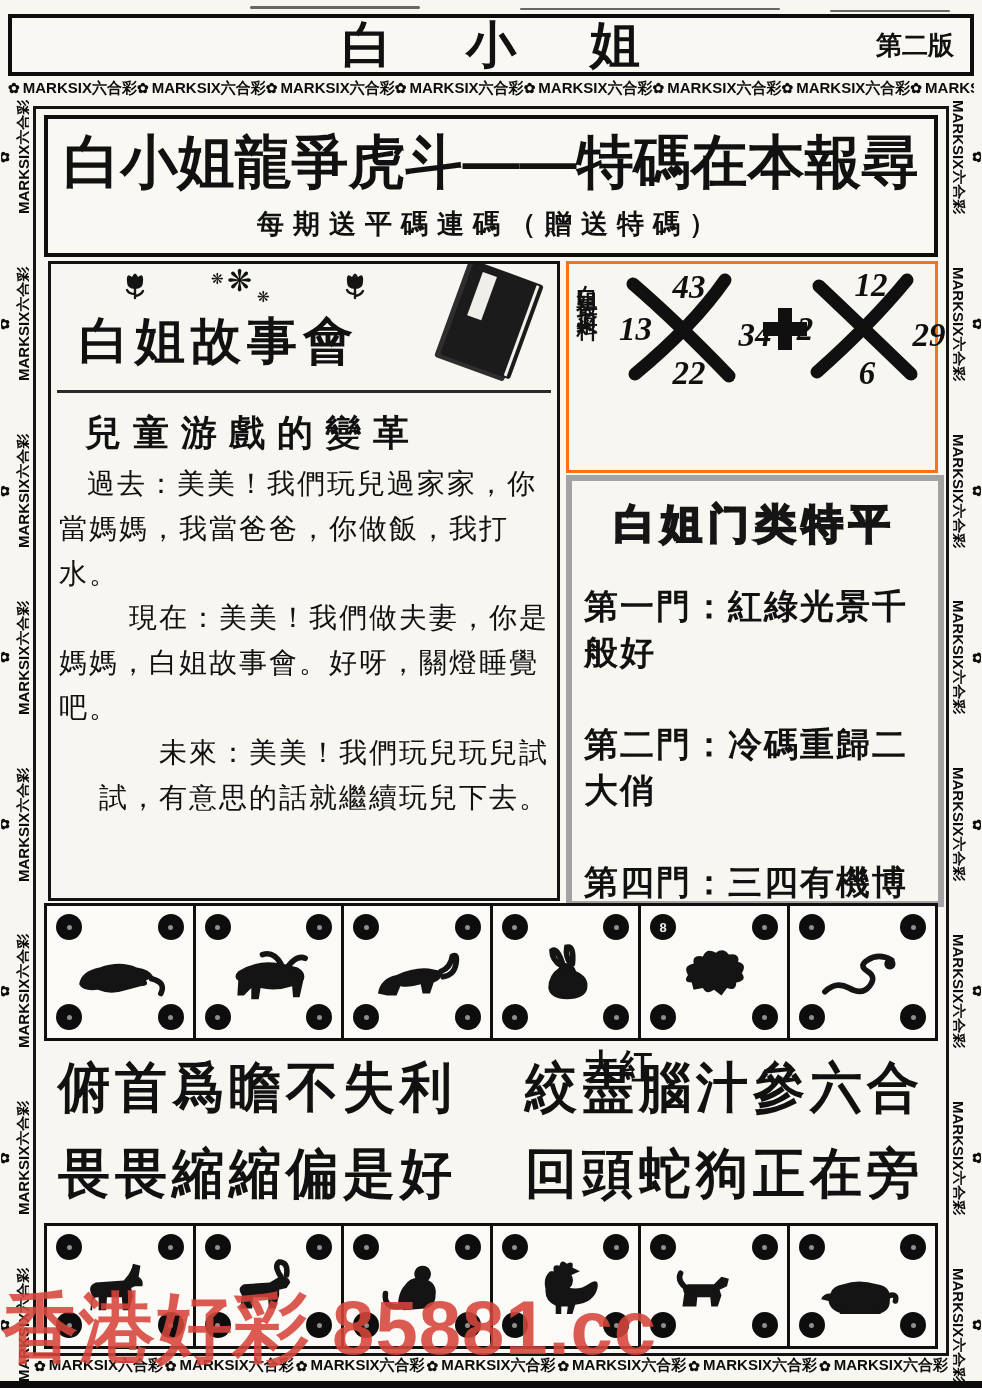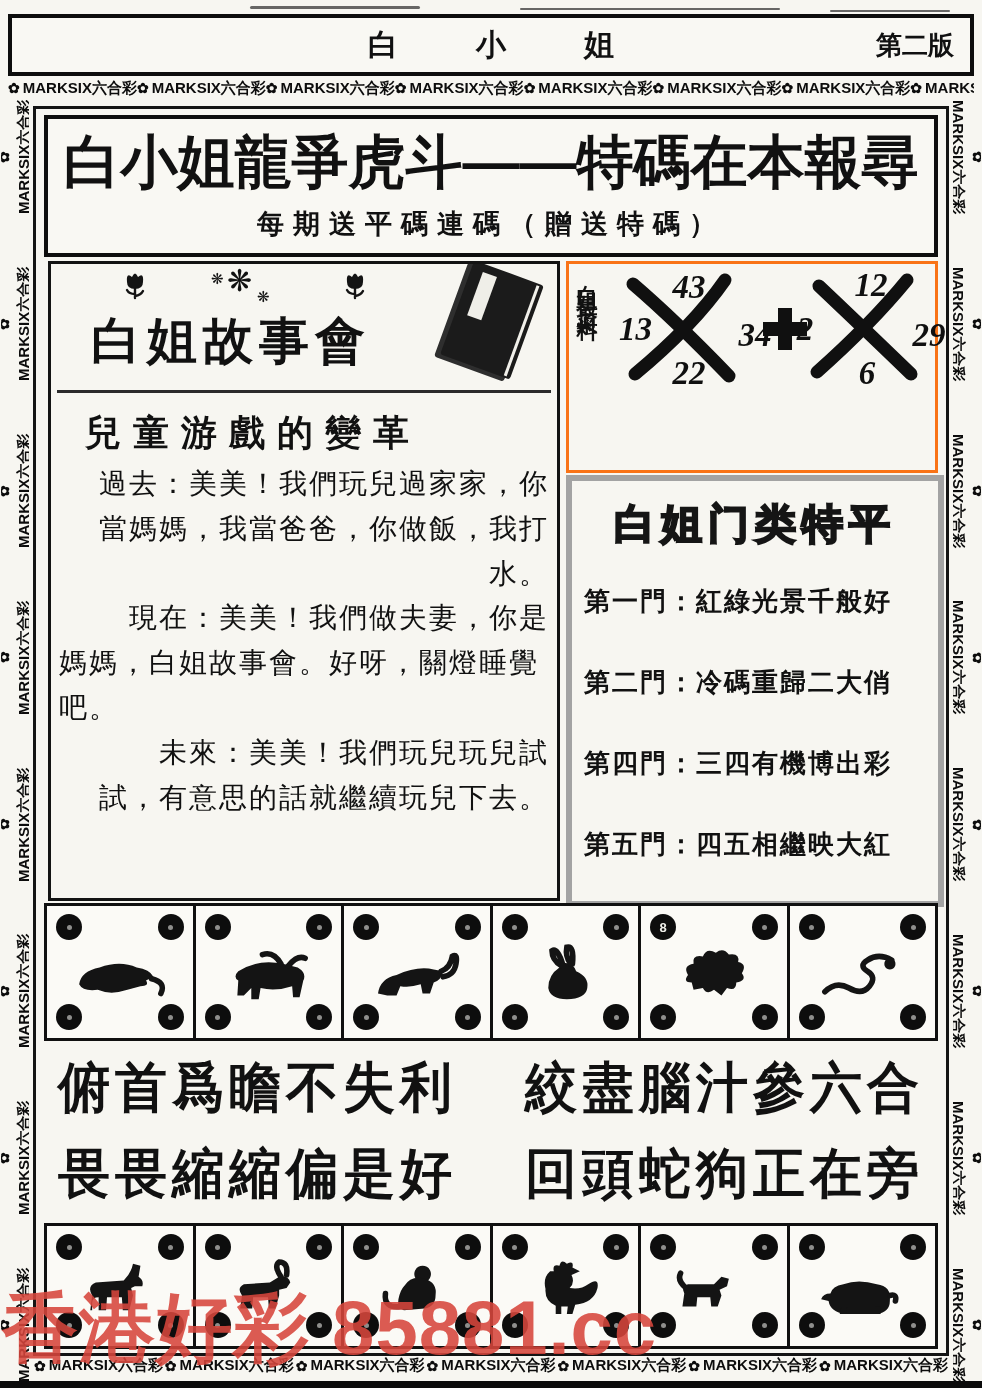--- a/index.html
+++ b/index.html
@@ -10,22 +10,22 @@
   }
   .speck{position:absolute;background:#2a2a2a;height:3px;border-radius:2px;opacity:.7;}
 
   
   .masthead{
     position:absolute; left:8px; right:8px; top:14px; height:54px;
     border:4px solid #0d0d0d; background:#f9f8f3;
     display:flex; align-items:center; justify-content:center;
   }
   .masthead-title{
-    font-family:Liberation Mono, monospace;
-    font-size:30px; font-weight:900; letter-spacing:30px; text-indent:30px;
+    font-family:Liberation Sans, sans-serif;
+    font-size:50px; font-weight:900; letter-spacing:30px; text-indent:30px;
   }
   .edition{
     position:absolute; right:16px; top:50%; transform:translateY(-50%);
     font-family:"Liberation Serif", serif; font-size:26px; font-weight:700;
   }
 
   
   .strip{
     position:absolute; display:flex; justify-content:space-between; align-items:center;
     font-size:15px; font-weight:700; white-space:nowrap; overflow:hidden; color:#0c0c0c;
@@ -62,33 +62,33 @@
   
   .story-box{
     position:absolute; left:12px; top:152px; width:506px; height:634px;
     border:3px solid #131313; overflow:hidden;
   }
   .deco-row{position:relative; height:40px;}
   .deco{position:absolute; top:6px;}
   .sparkle{font-size:30px; line-height:30px;}
   .sparkle-s{font-size:15px;}
   .story-title-row{position:relative; height:84px;}
-  .story-title{position:absolute; left:40px; top:4px; font-size:50px; font-weight:900; letter-spacing:6px;}
+  .story-title{position:absolute; left:28px; top:4px; font-size:50px; font-weight:900; letter-spacing:6px;}
   .book{
     position:absolute; right:28px; top:-34px; width:74px; height:100px;
     background:#1b1b1b; transform:rotate(20deg); border-radius:3px;
     box-shadow:-5px 4px 0 #2e2e2e;
   }
   .book-spine{position:absolute; right:4px; top:2px; bottom:2px; width:3px; background:#f1f0ea;}
   .book-label{position:absolute; left:12px; top:8px; width:15px; height:46px; background:#efeee8;}
   .story-divider{margin:2px 6px 0 6px; border-bottom:3px solid #2b2b2b;}
   .story-heading{margin:16px 0 2px 34px; font-size:36px; font-weight:700; letter-spacing:12px;}
   .story-paragraphs{padding:2px 8px 0 8px; font-size:28px; line-height:1.6; letter-spacing:2px;}
   .story-paragraphs p{margin:0;}
-  .story-paragraphs p:nth-of-type(1){text-indent:1em;text-align:right;}
+  .story-paragraphs p:nth-of-type(1){text-indent:1em;}
   .story-paragraphs p:nth-of-type(2){text-indent:2.5em;}
   .story-paragraphs p:nth-of-type(3){text-indent:3em;text-align:right;}
 
   
   .picks-box{
     position:absolute; left:530px; top:152px; width:366px; height:206px;
     border:3px solid #f97316;
   }
   .side-label{
     position:absolute; left:4px; top:4px; bottom:4px; width:28px;
@@ -106,21 +106,21 @@
   .doors-box{
     position:absolute; left:530px; top:366px; width:366px; height:420px;
     border:6px solid #a3a3a3;
   }
   .doors-title{
     margin-top:16px; text-align:center; font-size:41px; font-weight:900; letter-spacing:6px;
     color:transparent; -webkit-text-stroke:2.2px #151515;
   }
   .door-row{
     margin:0 0 0 12px; font-family:"Liberation Serif", serif;
-    font-size:26px; font-weight:600; letter-spacing:2px;
+    font-size:34px; font-weight:600; letter-spacing:2px;
   }
   .door-row:first-of-type{margin-top:32px;}
   .door-row + .door-row{margin-top:46px;}
 
   
   .zodiac-row{position:absolute; left:8px; right:8px; display:flex;}
   .zodiac-row.top{top:794px; height:138px;}
   .zodiac-row.bottom{top:1114px; height:126px;}
   .tile{
     flex:1; position:relative; border:3px solid #101010; margin-left:-3px;

